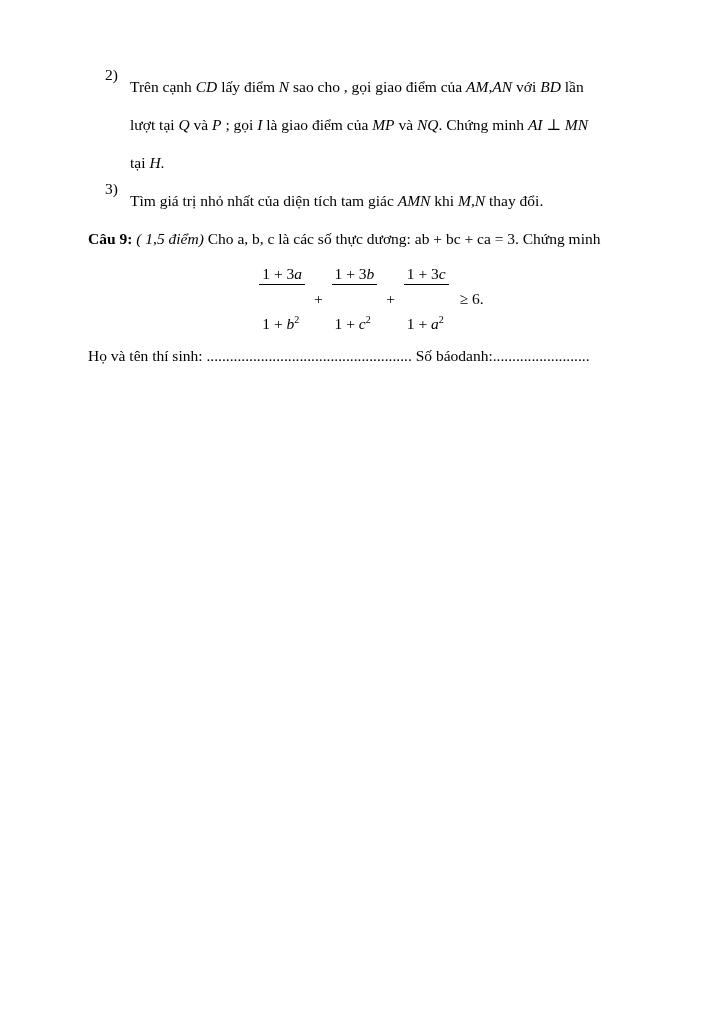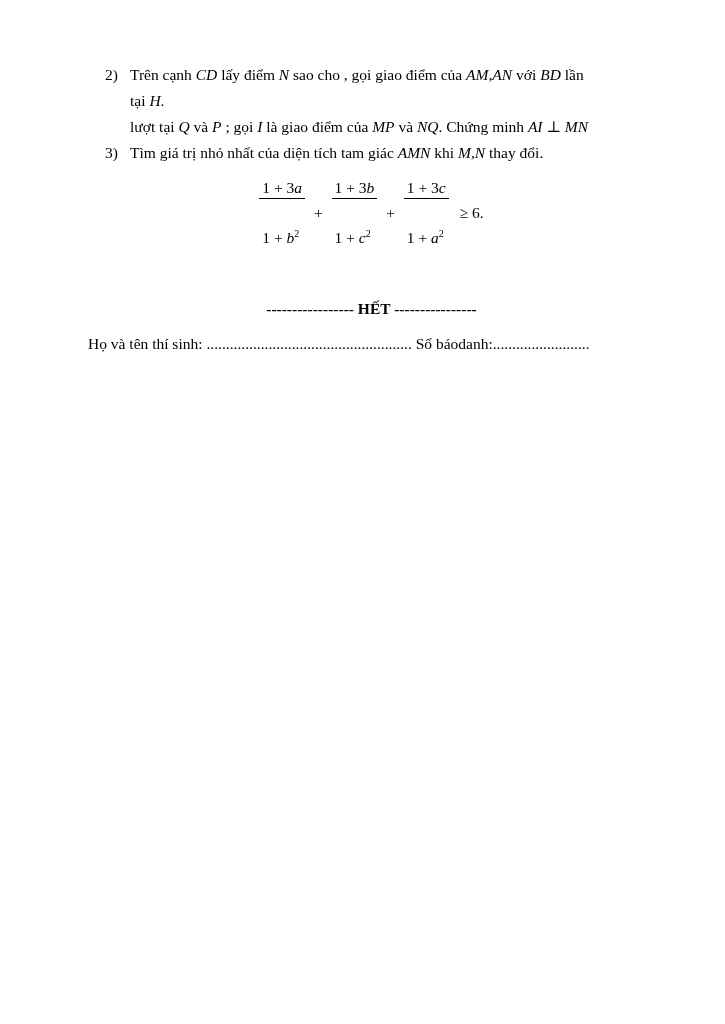--- a/index.html
+++ b/index.html
@@ -17,20 +17,21 @@
   }
   .page {
     box-sizing: border-box;
     width: 725px;
     height: 1024px;
     padding: 62px 70px 0 88px;
   }
   .line {
     line-height: 26px;
     white-space: pre-wrap;
+    margin-top: 12px;
   }
   .nowrap { white-space: nowrap; }
   .it { font-style: italic; }
   .b  { font-weight: bold; }
   .list-item {
     display: flex;
     margin-left: 17px;
   }
   .list-item .marker {
     flex: 0 0 25px;
@@ -91,51 +92,51 @@
 </style>
 </head>
 <body>
 
 <div class="page">
 
   <div class="list-item">
     <span class="marker">2)</span>
     <div class="body">
       <div class="line nowrap"><span>Trên cạnh </span><span class="it">CD</span><span> lấy điểm </span><span class="it">N</span><span> sao cho , gọi giao điểm của </span><span class="it">AM,AN</span><span> với </span><span class="it">BD</span><span> lần</span></div>
+      <div class="line nowrap"><span>lượt tại </span><span class="it">Q</span><span> và </span><span class="it">P</span><span> ; gọi </span><span class="it">I</span><span> là giao điểm của </span><span class="it">MP</span><span> và </span><span class="it">NQ</span><span>. Chứng minh </span><span class="it">AI</span><span> ⊥ </span><span class="it">MN</span></div>
       <div class="line nowrap"><span>tại </span><span class="it">H</span><span>.</span></div>
-      <div class="line nowrap"><span>lượt tại </span><span class="it">Q</span><span> và </span><span class="it">P</span><span> ; gọi </span><span class="it">I</span><span> là giao điểm của </span><span class="it">MP</span><span> và </span><span class="it">NQ</span><span>. Chứng minh </span><span class="it">AI</span><span> ⊥ </span><span class="it">MN</span></div>
     </div>
   </div>
 
   <div class="list-item">
     <span class="marker">3)</span>
     <div class="body">
       <div class="line nowrap"><span>Tìm giá trị nhỏ nhất của diện tích tam giác </span><span class="it">AMN</span><span> khi </span><span class="it">M,N</span><span>  thay đổi.</span></div>
     </div>
   </div>
 
   <div class="para">
+    <div class="line nowrap"><span class="b">Câu 9:</span><span class="it"> ( 1,5 điểm)</span><span> Cho a, b, c là các số thực dương: ab + bc + ca = 3. Chứng minh</span></div>
   </div>
 
   <div class="formula">
     <span class="frac">
       <span class="num"><span>1 + 3</span><span class="it">a</span></span>
       <span class="den"><span>1 + </span><span class="it">b</span><sup class="exp">2</sup></span>
     </span>
     <span class="op">+</span>
     <span class="frac">
       <span class="num"><span>1 + 3</span><span class="it">b</span></span>
       <span class="den"><span>1 + </span><span class="it">c</span><sup class="exp">2</sup></span>
     </span>
     <span class="op">+</span>
     <span class="frac">
       <span class="num"><span>1 + 3</span><span class="it">c</span></span>
       <span class="den"><span>1 + </span><span class="it">a</span><sup class="exp">2</sup></span>
     </span>
     <span class="rel">≥ 6</span><span class="period">.</span>
   </div>
 
-  <div class="het-line">----------------- HẾT ----------------</div>
 
 
   <div class="name-line"><span>Họ và tên thí sinh: </span><span>.....................................................</span><span> Số báodanh:</span><span>.........................</span></div>
 
 </div>
 
 </body></html>

